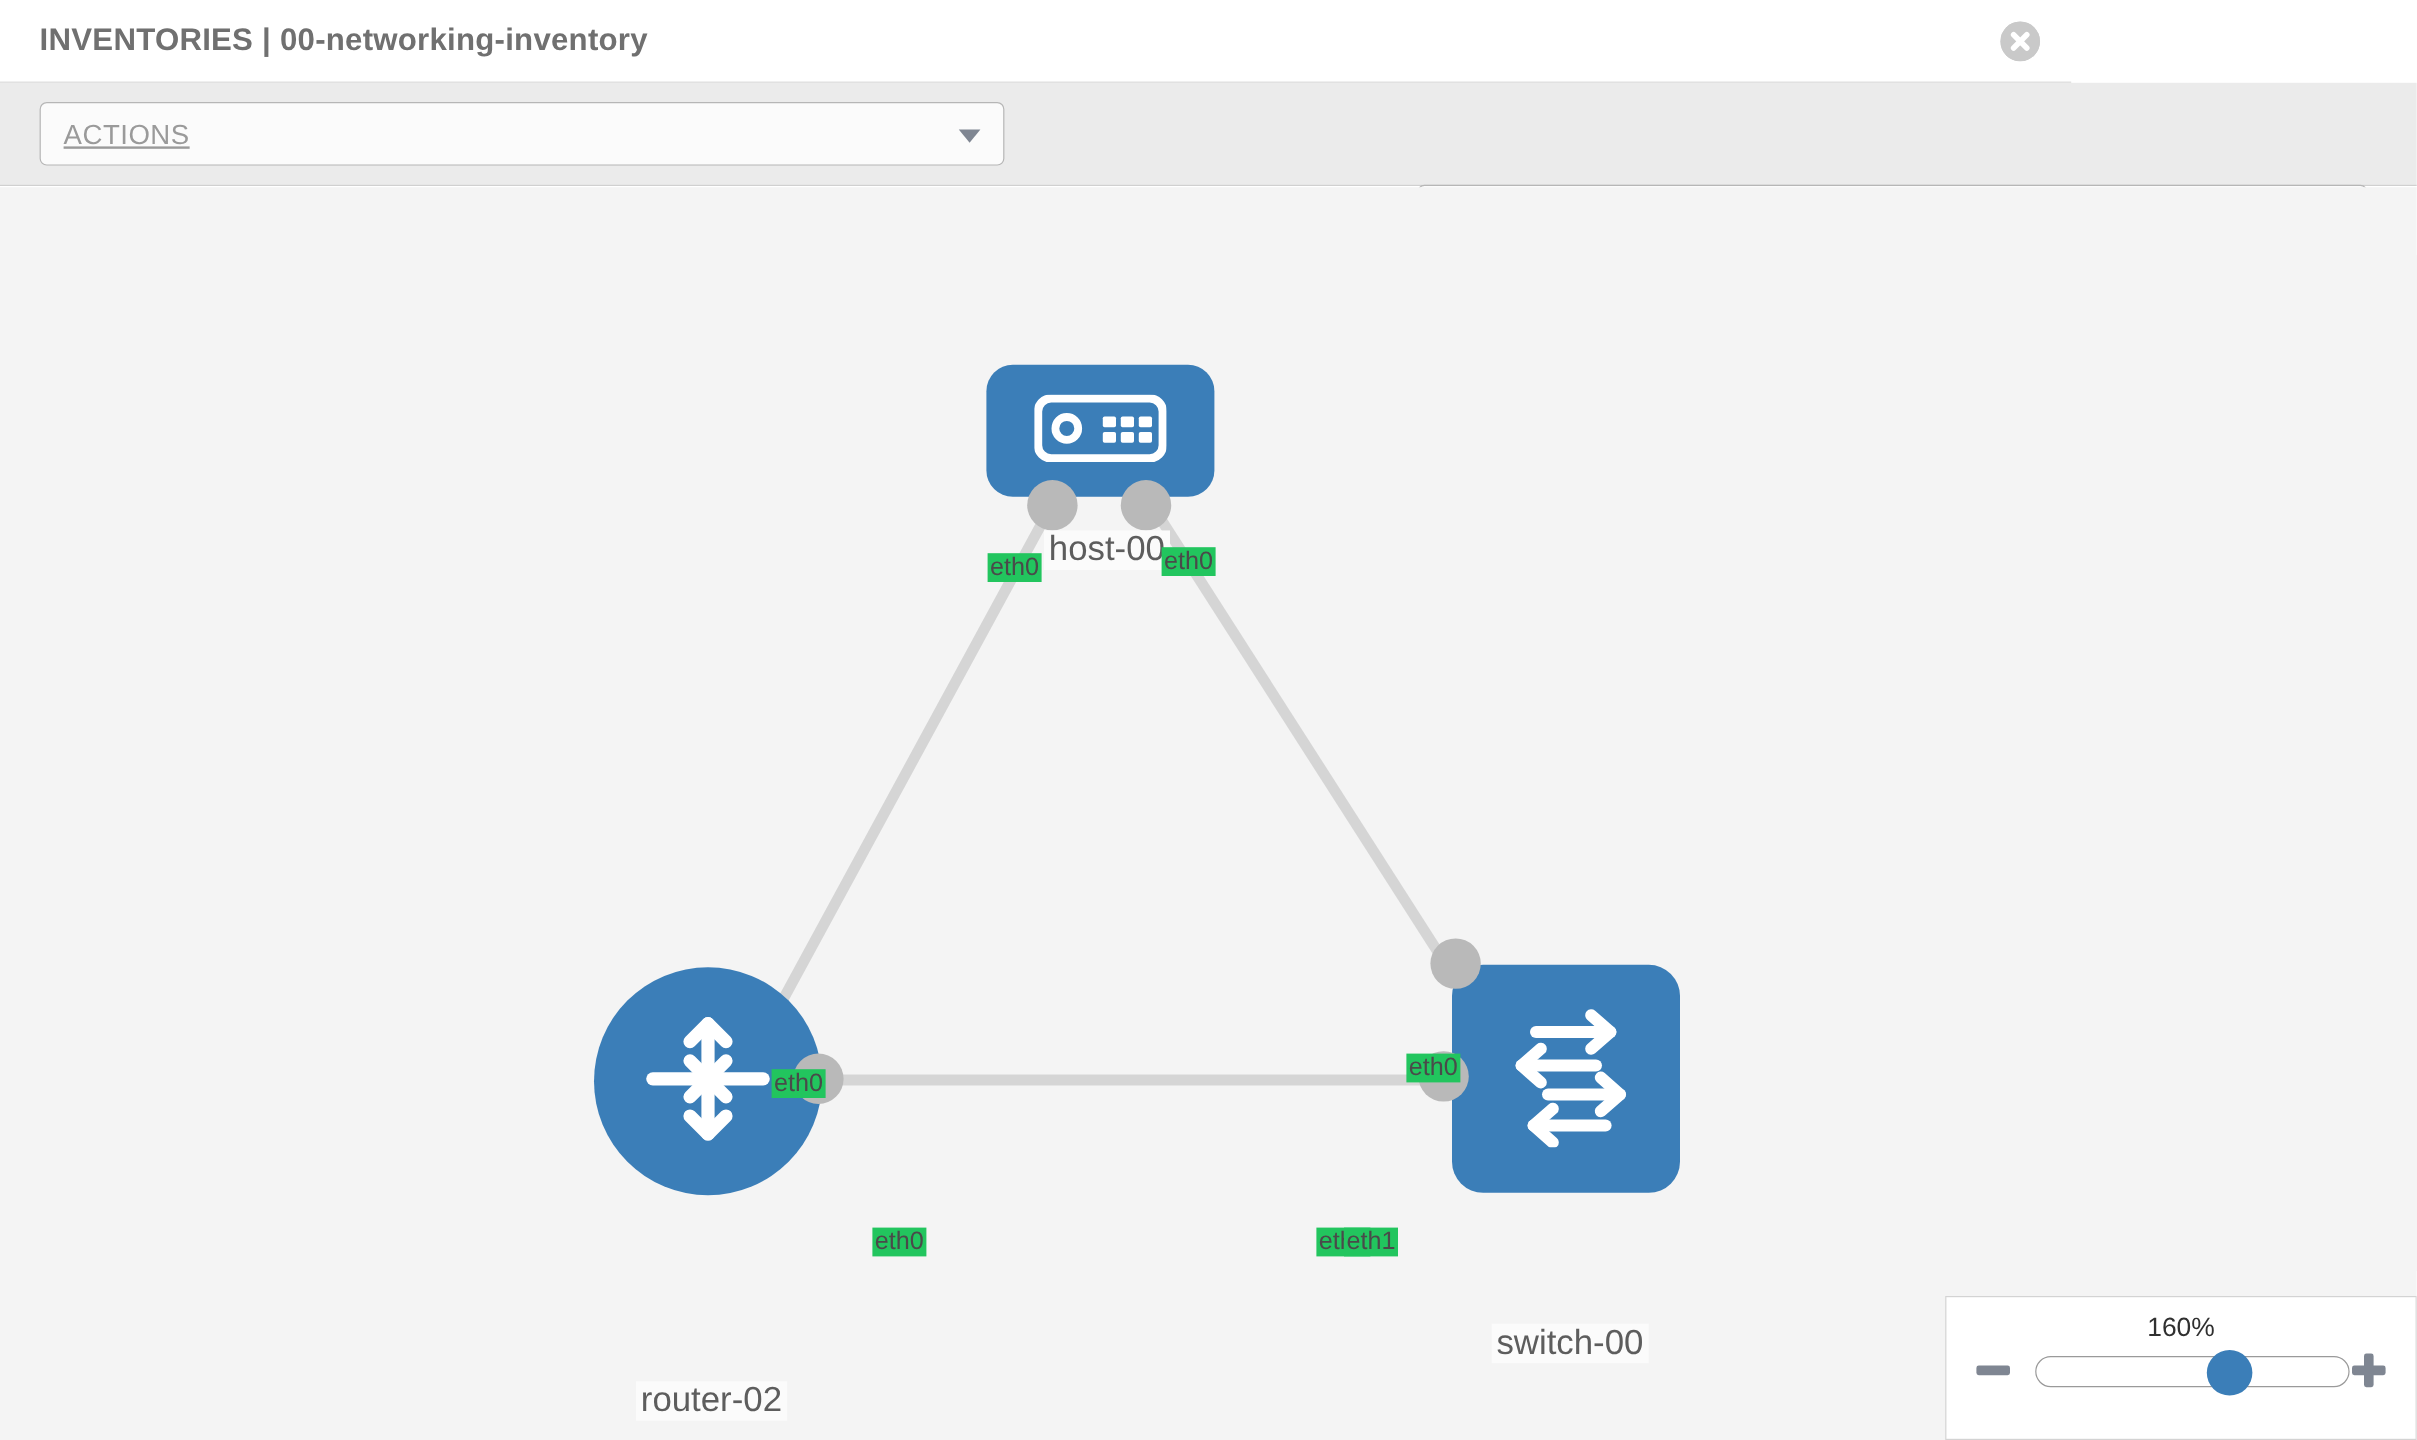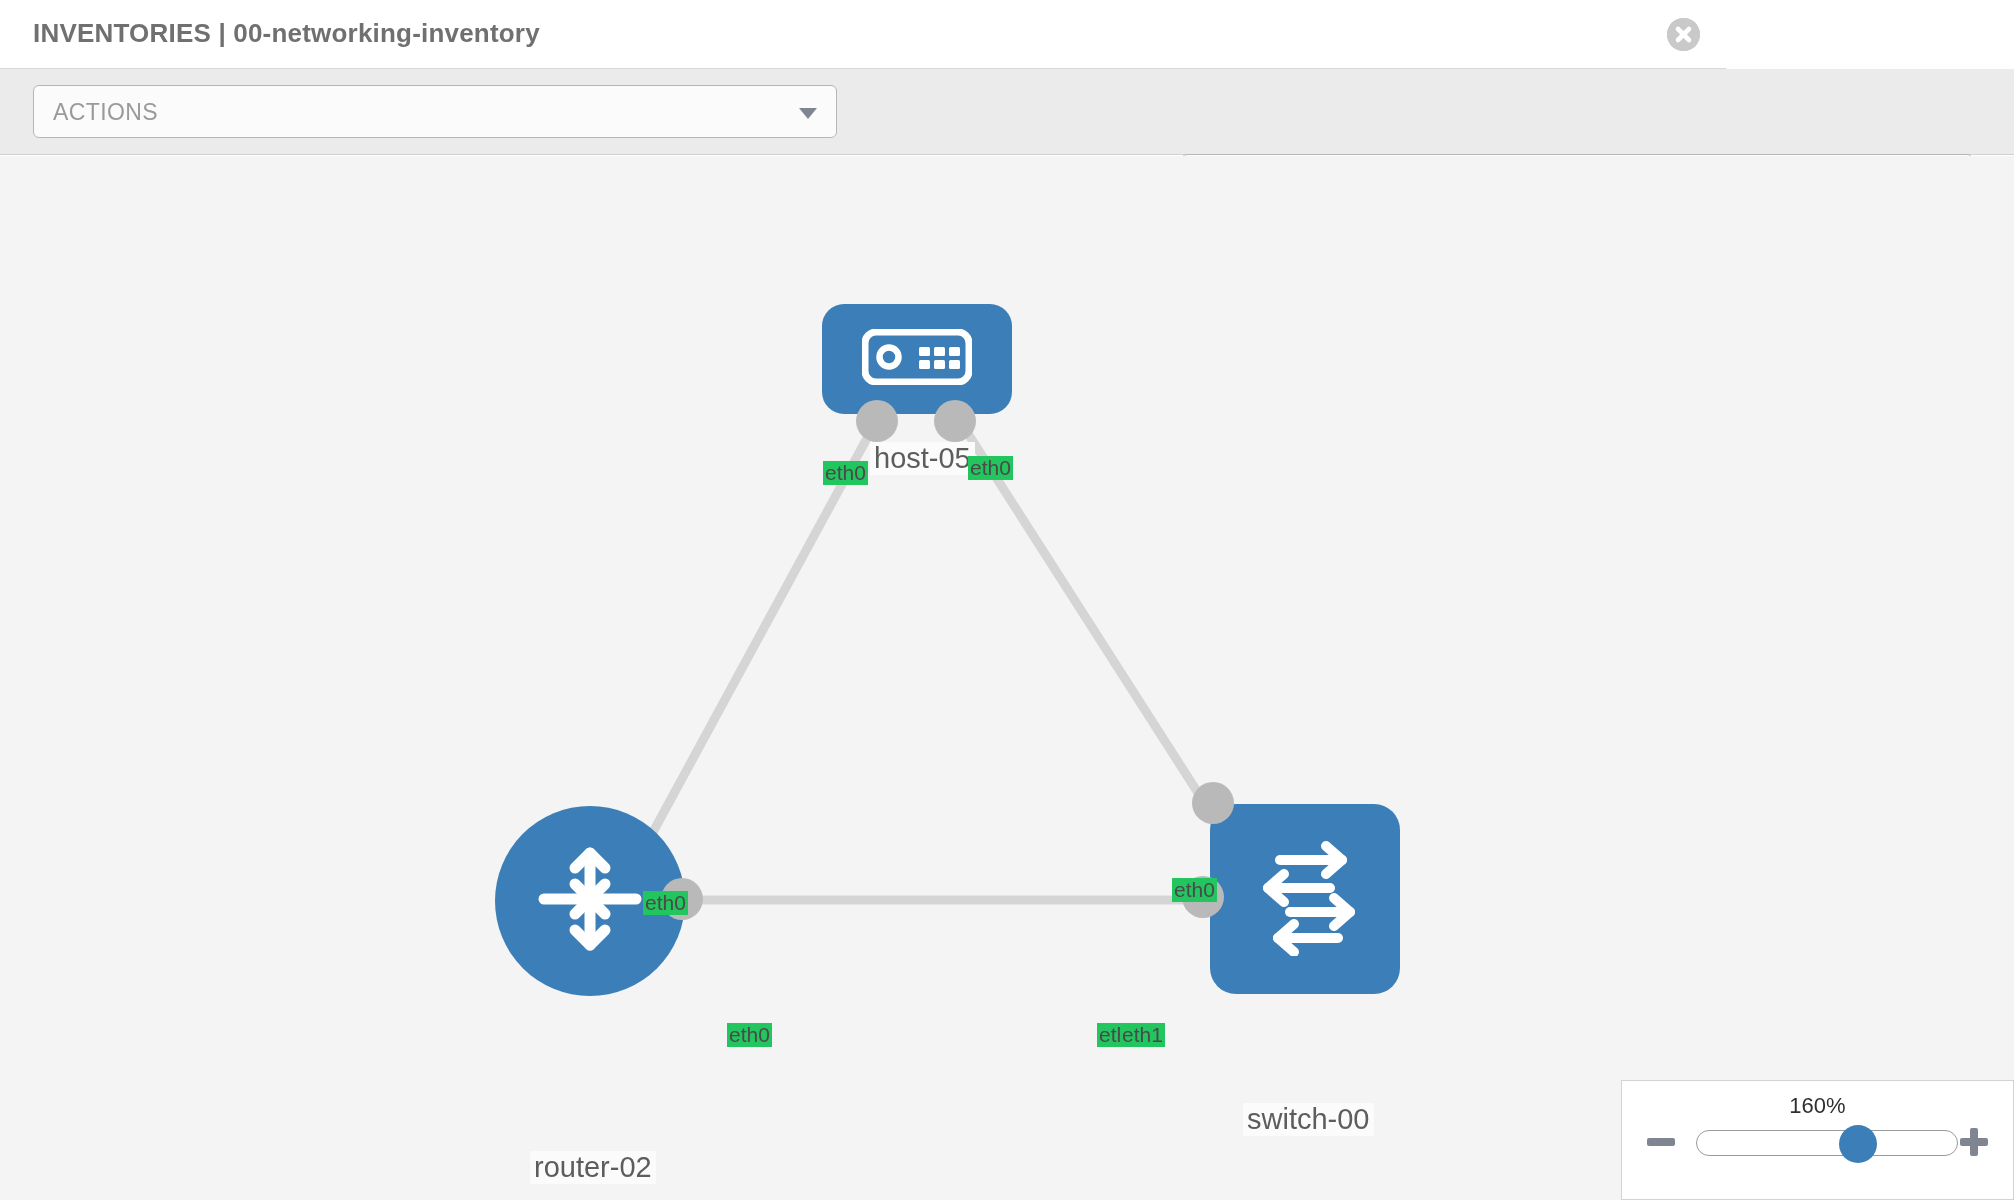--- a/index.html
+++ b/index.html
@@ -34,21 +34,21 @@
     background: #ebebeb; border-bottom: 1px solid #d0d0d0;
   }
   .actions-select {
     position: absolute; left: 33px; top: 16px;
     width: 804px; height: 53px;
     background: #fbfbfb; border: 1px solid #b6b6b6; border-radius: 6px;
     cursor: pointer;
   }
   .actions-select .sel-label {
     position: absolute; left: 19px; top: 13px;
-    font-size: 23px; color: #9a9a9a; letter-spacing: 0.4px;
+    font-size: 23px; color: #9a9a9a; letter-spacing: 0.4px; text-decoration: underline;
   }
   .caret {
     position: absolute; right: 19px; top: 22px;
     width: 0; height: 0;
     border-left: 9px solid transparent;
     border-right: 9px solid transparent;
     border-top: 11px solid #7f8692;
   }
   .tool-icon {
     position: absolute; top: 95px; width: 44px; height: 44px;
@@ -204,21 +204,21 @@
                 <rect x="57" y="31" width="11" height="9" rx="1.5"></rect>
                 <rect x="72" y="31" width="11" height="9" rx="1.5"></rect>
                 <rect x="87" y="31" width="11" height="9" rx="1.5"></rect>
               </g>
             </svg>
           </span>
         </div>
         <div class="port-dot" style="left:34px; top:96px;"></div>
         <div class="port-dot" style="left:112px; top:96px;"></div>
       </div>
-      <div class="node-label" style="left:870px; top:286px;">host-05</div>
+      <div class="node-label" style="left:870px; top:286px;">host-00</div>
       <div class="iface-label" style="left:823px; top:305px;">eth0</div>
       <div class="iface-label" style="left:968px; top:300px;">eth0</div>
 
       <div class="node" style="left:495px; top:650px; width:190px; height:190px;">
         <div class="node-shape node-router">
           <span>
             <svg width="118" height="118" viewBox="0 0 118 118" aria-hidden="true">
               <g stroke="#ffffff" stroke-width="11" stroke-linecap="round" stroke-linejoin="round" fill="none">
 
                 <line x1="59" y1="59" x2="59" y2="13"></line>

